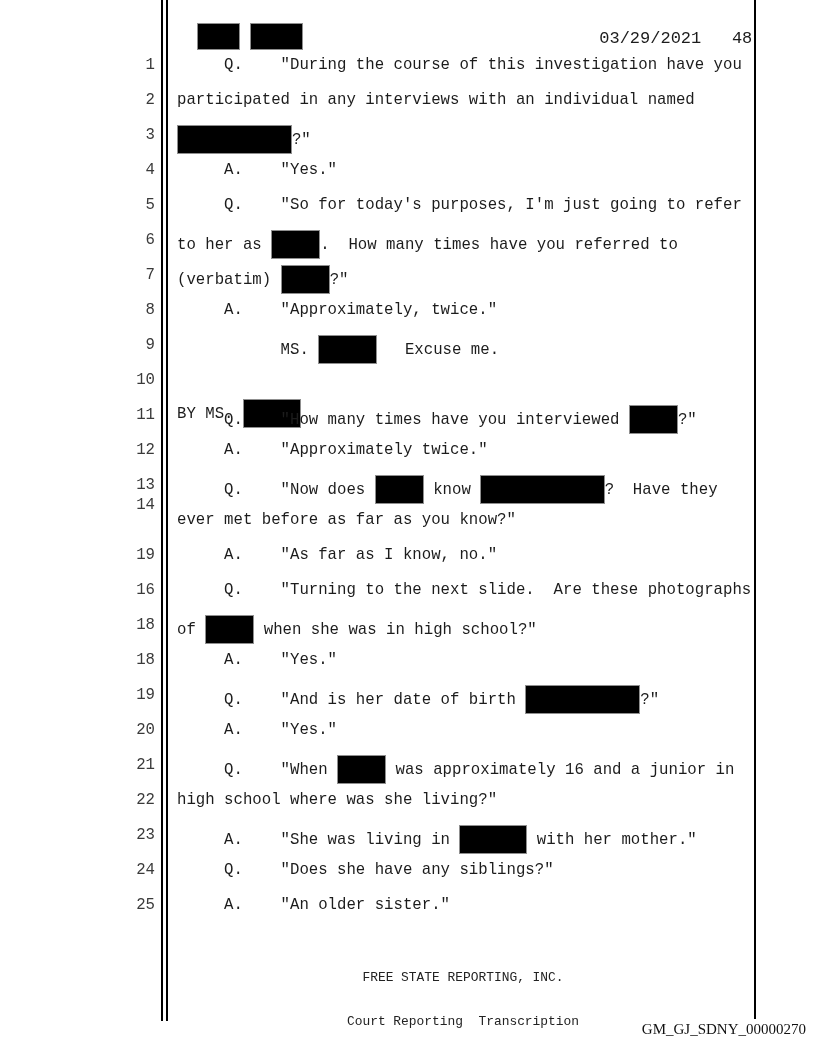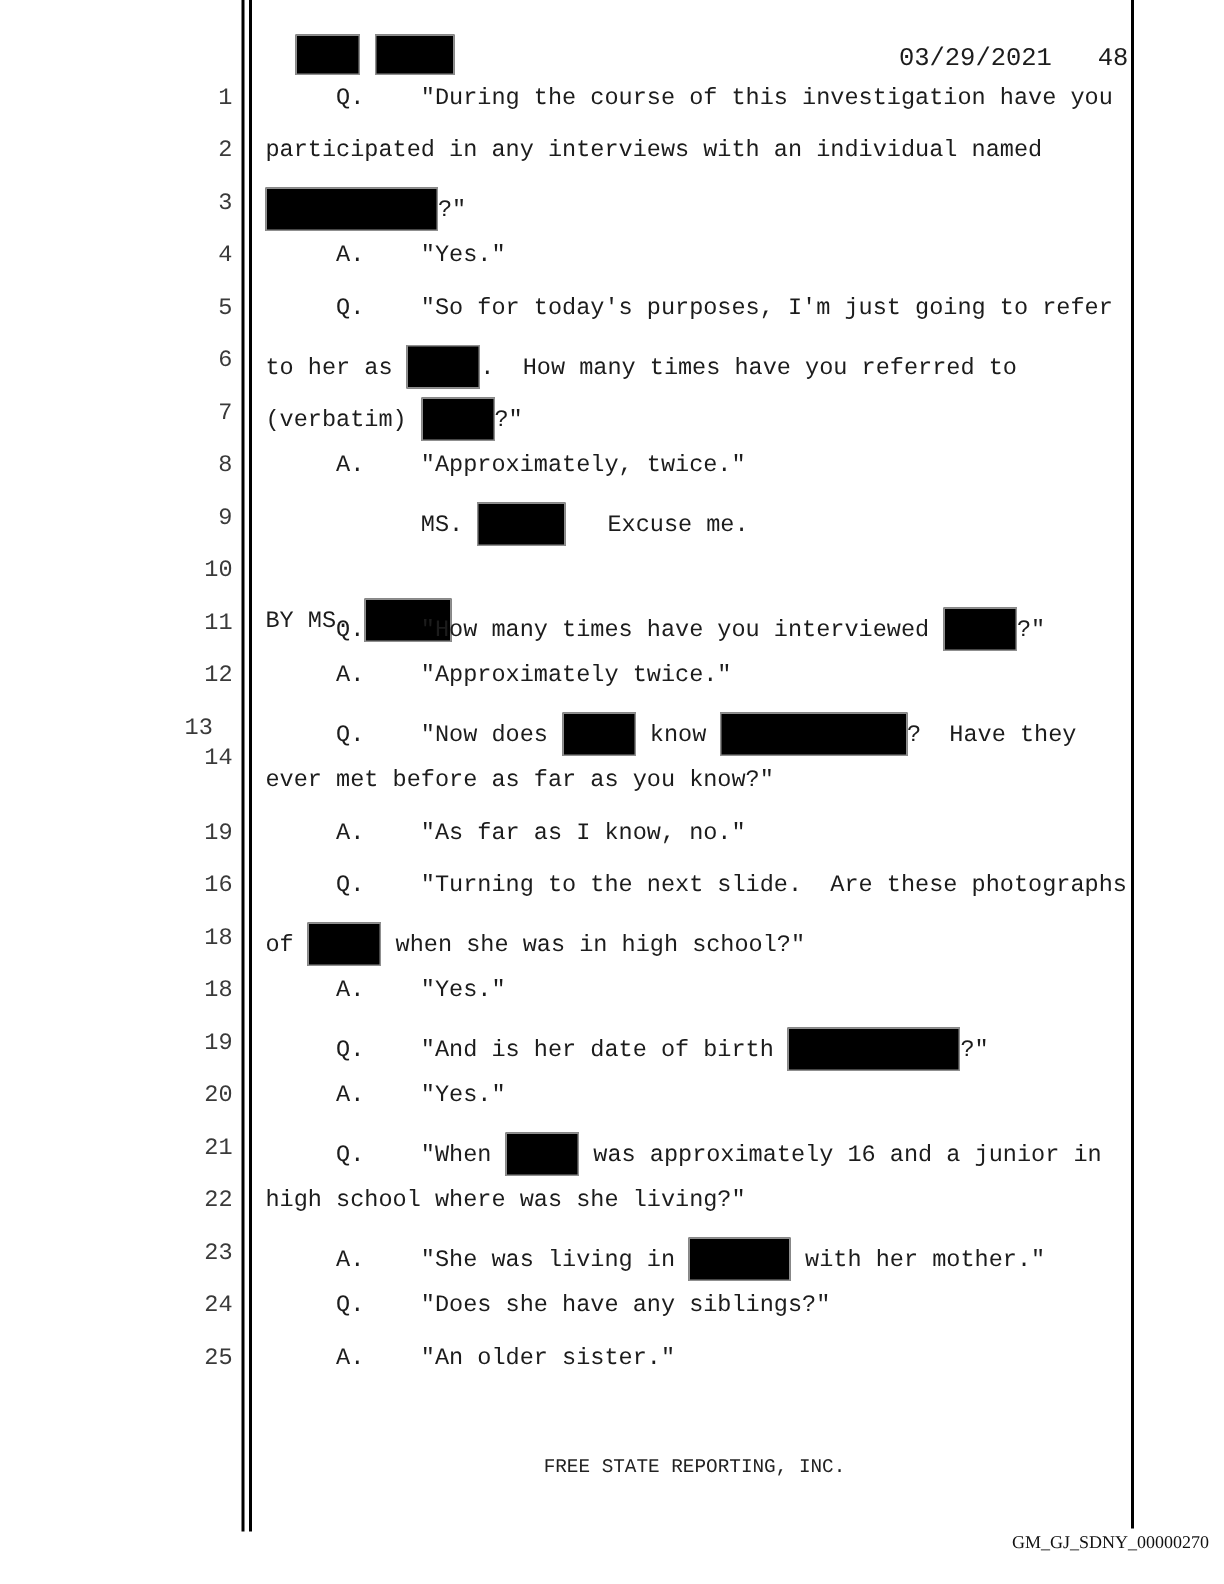--- a/index.html
+++ b/index.html
@@ -11,21 +11,21 @@
   .tline{position:absolute;left:177px;white-space:pre;font-size:15.7px;line-height:20px;}
   .lnum{position:absolute;left:110px;width:45px;text-align:right;white-space:pre;
         font-size:15.7px;line-height:20px;color:#3a3a3a;}
   .redact{display:inline-block;width:5ch;height:27px;background:#000;
           border:1px solid #8f8f8f;vertical-align:-10px;}
   .hline{position:absolute;left:177px;top:23px;white-space:pre;font-size:17px;line-height:22px;}
   .hline .redact{height:25px;vertical-align:-7px;}
   .footer{position:absolute;left:177px;top:942px;width:572px;text-align:center;
           font-size:12.9px;line-height:14.5px;white-space:pre;color:#222;}
   .bates{position:absolute;right:10px;top:1021px;font-family:"Liberation Serif","DejaVu Serif",serif;
-         font-size:12px;color:#111;}
+         font-size:15px;color:#111;}
 </style>
 </head>
 <body>
 
 <div class="page">
   <div class="rule-left"></div>
   <div class="rule-right"></div>
 
   <div class="hline" id="header-line">  <span class="redact" style="width: 4ch;"></span> <span class="redact" style="width: 5ch;"></span>                             03/29/2021   48</div>
 
@@ -47,21 +47,21 @@
       <div class="lnum" style="top: 299.5px;">8</div>
       <div class="tline" style="top: 299.5px;">     A.    "Approximately, twice."</div>
       <div class="lnum" style="top: 334.5px;">9</div>
       <div class="tline" style="top: 334.5px;">           MS. <span class="redact" style="width: 6ch;"></span>   Excuse me.</div>
       <div class="lnum" style="top: 369.5px;">10</div>
       <div class="tline" style="top: 369.5px; margin-top: 29px;">BY MS. <span class="redact" style="width: 6ch;"></span></div>
       <div class="lnum" style="top: 404.5px;">11</div>
       <div class="tline" style="top: 404.5px;">     Q.    "How many times have you interviewed <span class="redact" style="width: 5ch;"></span>?"</div>
       <div class="lnum" style="top: 439.5px;">12</div>
       <div class="tline" style="top: 439.5px;">     A.    "Approximately twice."</div>
-      <div class="lnum" style="top: 474.5px; text-align: center;">13</div>
+      <div class="lnum" style="top: 474.5px;">13</div>
       <div class="tline" style="top: 474.5px;">     Q.    "Now does <span class="redact" style="width: 5ch;"></span> know <span class="redact" style="width: 13ch;"></span>?  Have they</div>
       <div class="lnum" style="top: 495px;">14</div>
       <div class="tline" style="top: 509.5px;">ever met before as far as you know?"</div>
       <div class="lnum" style="top: 544.5px;">19</div>
       <div class="tline" style="top: 544.5px;">     A.    "As far as I know, no."</div>
       <div class="lnum" style="top: 579.5px;">16</div>
       <div class="tline" style="top: 579.5px;">     Q.    "Turning to the next slide.  Are these photographs</div>
       <div class="lnum" style="top: 614.5px;">18</div>
       <div class="tline" style="top: 614.5px;">of <span class="redact" style="width: 5ch;"></span> when she was in high school?"</div>
       <div class="lnum" style="top: 649.5px;">18</div>
@@ -77,18 +77,19 @@
       <div class="lnum" style="top: 824.5px;">23</div>
       <div class="tline" style="top: 824.5px;">     A.    "She was living in <span class="redact" style="width: 7ch;"></span> with her mother."</div>
       <div class="lnum" style="top: 859.5px;">24</div>
       <div class="tline" style="top: 859.5px;">     Q.    "Does she have any siblings?"</div>
       <div class="lnum" style="top: 894.5px;">25</div>
       <div class="tline" style="top: 894.5px;">     A.    "An older sister."</div>
     </div>
 
   <div class="footer">
     <div>FREE STATE REPORTING, INC.</div>
+    <div>Court Reporting  Transcription</div>
     
     
   </div>
 
   <div class="bates">GM_GJ_SDNY_00000270</div>
 </div>
 
 </body></html>

